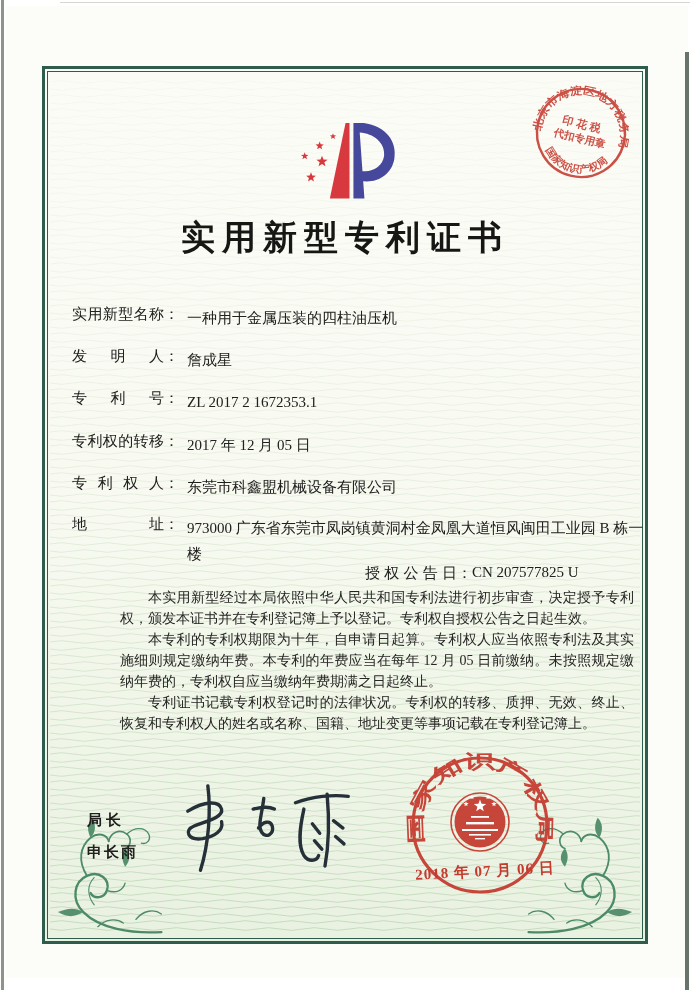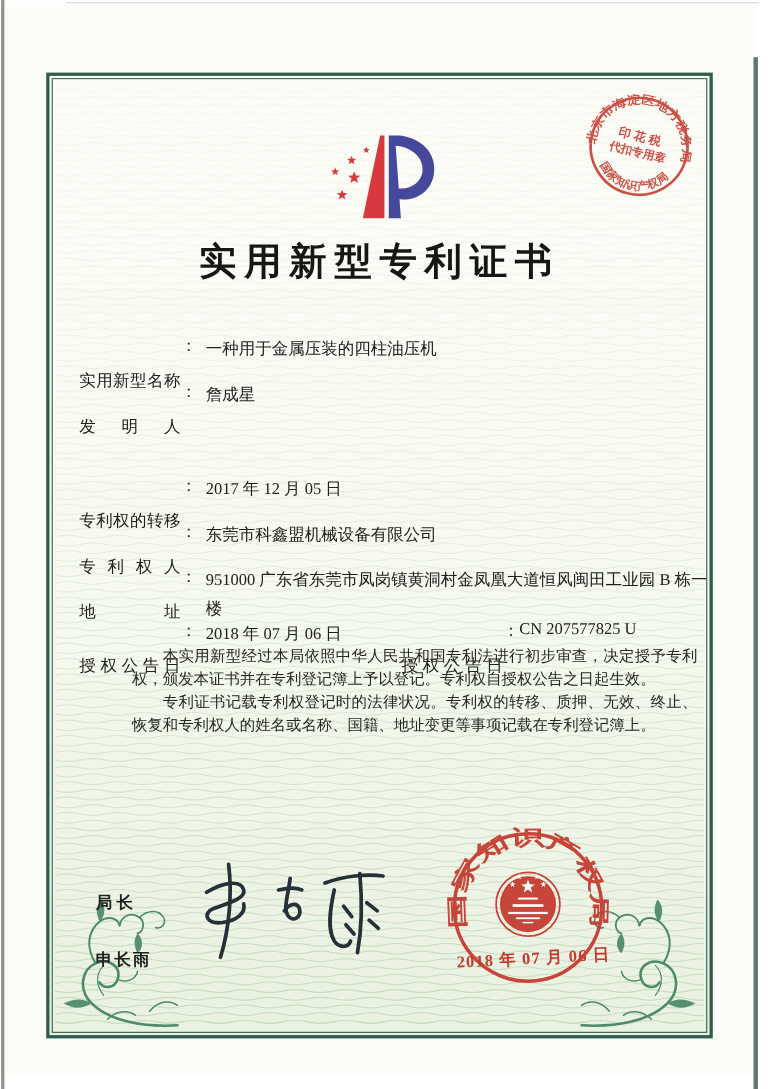--- a/index.html
+++ b/index.html
@@ -27,30 +27,30 @@
   #waves{position:absolute;left:5px;top:5px;width:590px;height:862px;stroke:var(--wave-green);fill:none;stroke-width:1;}
 
   .cert-number{position:absolute;left:26px;top:37px;font-size:15px;letter-spacing:3px;color:#2a2a28;}
 
   #logo{position:absolute;left:244px;top:44px;width:110px;height:94px;}
 
   .title{position:absolute;left:0;top:146px;width:100%;text-align:center;
          font-size:34px;font-weight:700;letter-spacing:7px;color:#161614;}
 
   .field-row{position:absolute;left:27px;font-size:15px;white-space:nowrap;}
-  .flabel{display:inline-block;width:92px;text-align:justify;text-align-last:justify;vertical-align:top;margin-top:32px;}
+  .flabel{display:inline-block;width:92px;text-align:justify;text-align-last:justify;vertical-align:top;}
   .fcolon{vertical-align:top;}
   .fvalue{display:inline-block;margin-left:8px;vertical-align:top;max-width:462px;white-space:normal;line-height:26px;}
   .grant{position:absolute;left:320px;top:495px;font-size:15px;white-space:nowrap;}
 
   .paragraphs{position:absolute;left:27px;top:518px;width:562px;}
   .paragraphs p{font-size:14px;line-height:21px;text-indent:2em;color:#262624;text-align:justify;margin-left:48px;}
 
   .signer-title{position:absolute;left:42px;top:742px;font-size:15px;letter-spacing:4px;font-weight:600;}
-  .signer-name{position:absolute;left:42px;top:794px;font-size:15px;letter-spacing:2px;font-weight:600;}
+  .signer-name{position:absolute;left:42px;top:774px;font-size:15px;letter-spacing:2px;font-weight:600;}
   #signature{position:absolute;left:128px;top:710px;width:190px;height:96px;}
 
   #seal{position:absolute;left:360px;top:681px;width:150px;height:150px;opacity:.93;}
   .seal-date{position:absolute;left:358px;top:793px;width:164px;text-align:center;
              font-size:15px;font-weight:700;color:var(--seal-red);letter-spacing:1px;
              transform:rotate(-3deg);}
   #stamp{position:absolute;left:481px;top:9px;width:110px;height:110px;opacity:.88;}
 
   .footer{position:absolute;left:0;top:846px;width:100%;text-align:center;font-size:13px;letter-spacing:1px;}
 
@@ -244,38 +244,39 @@
   </svg>
 
   <div class="title">实用新型专利证书</div>
 
   <div class="field-row" style="top:236px">
     <span class="flabel">实用新型名称</span><span class="fcolon">：</span><span class="fvalue">一种用于金属压装的四柱油压机</span>
   </div>
   <div class="field-row" style="top:278px">
     <span class="flabel">发明人</span><span class="fcolon">：</span><span class="fvalue">詹成星</span>
   </div>
+  <div class="field-row" style="top:320px">
+    <span class="flabel">专利号</span><span class="fcolon">：</span><span class="fvalue">ZL 2017 2 1672353.1</span>
+  </div>
   <div class="field-row" style="top:363px">
     <span class="flabel">专利权的转移</span><span class="fcolon">：</span><span class="fvalue">2017 年 12 月 05 日</span>
   </div>
   <div class="field-row" style="top:405px">
     <span class="flabel">专利权人</span><span class="fcolon">：</span><span class="fvalue">东莞市科鑫盟机械设备有限公司</span>
   </div>
   <div class="field-row" style="top:446px">
-    <span class="flabel">地址</span><span class="fcolon">：</span><span class="fvalue">951000 广东省东莞市凤岗镇黄洞村金凤凰大道恒风闽田工业园 B 栋一楼</span>
-  </div>
-  <div class="field-row" style="top:495px">
-    <span class="flabel">授权公告日</span><span class="fcolon">：</span><span class="fvalue">2018 年 07 月 06 日</span>
+    <span class="flabel">地址</span><span class="fcolon">：</span><span class="fvalue">973000 广东省东莞市凤岗镇黄洞村金凤凰大道恒风闽田工业园 B 栋一楼</span>
   </div>
   <div class="grant">
     <span class="flabel">授权公告日</span><span class="fcolon">：</span><span style="margin-left:0">CN 207577825 U</span>
   </div>
 
   <div class="paragraphs">
     <p>本实用新型经过本局依照中华人民共和国专利法进行初步审查，决定授予专利权，颁发本证书并在专利登记簿上予以登记。专利权自授权公告之日起生效。</p>
+    <p>本专利的专利权期限为十年，自申请日起算。专利权人应当依照专利法及其实施细则规定缴纳年费。本专利的年费应当在每年 12 月 05 日前缴纳。未按照规定缴纳年费的，专利权自应当缴纳年费期满之日起终止。</p>
     <p>专利证书记载专利权登记时的法律状况。专利权的转移、质押、无效、终止、恢复和专利权人的姓名或名称、国籍、地址变更等事项记载在专利登记簿上。</p>
   </div>
 
   <div class="signer-title">局长</div>
   <div class="signer-name">申长雨</div>
 
   <svg id="signature" viewBox="0 0 180 90">
     <g stroke="#253038" fill="none" stroke-width="3.2" stroke-linecap="round" stroke-linejoin="round">
       <path d="M14,30 C30,20 44,20 46,28 C48,36 30,40 20,44 C10,48 14,58 28,56 C40,54 48,48 46,40"></path>
       <path d="M33,6 C36,30 34,60 26,86"></path>

